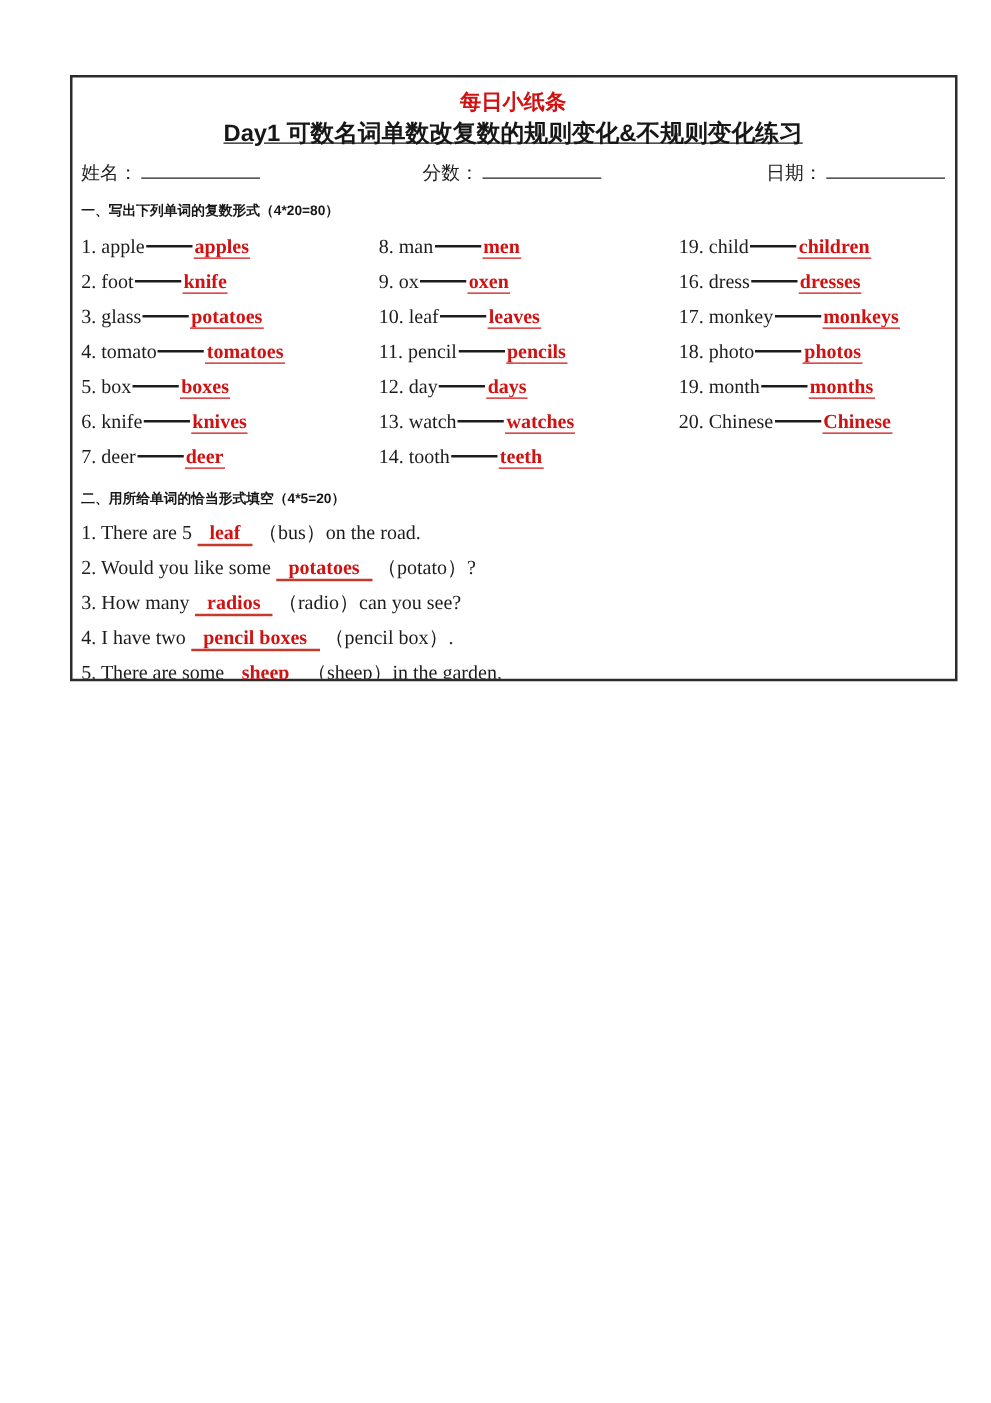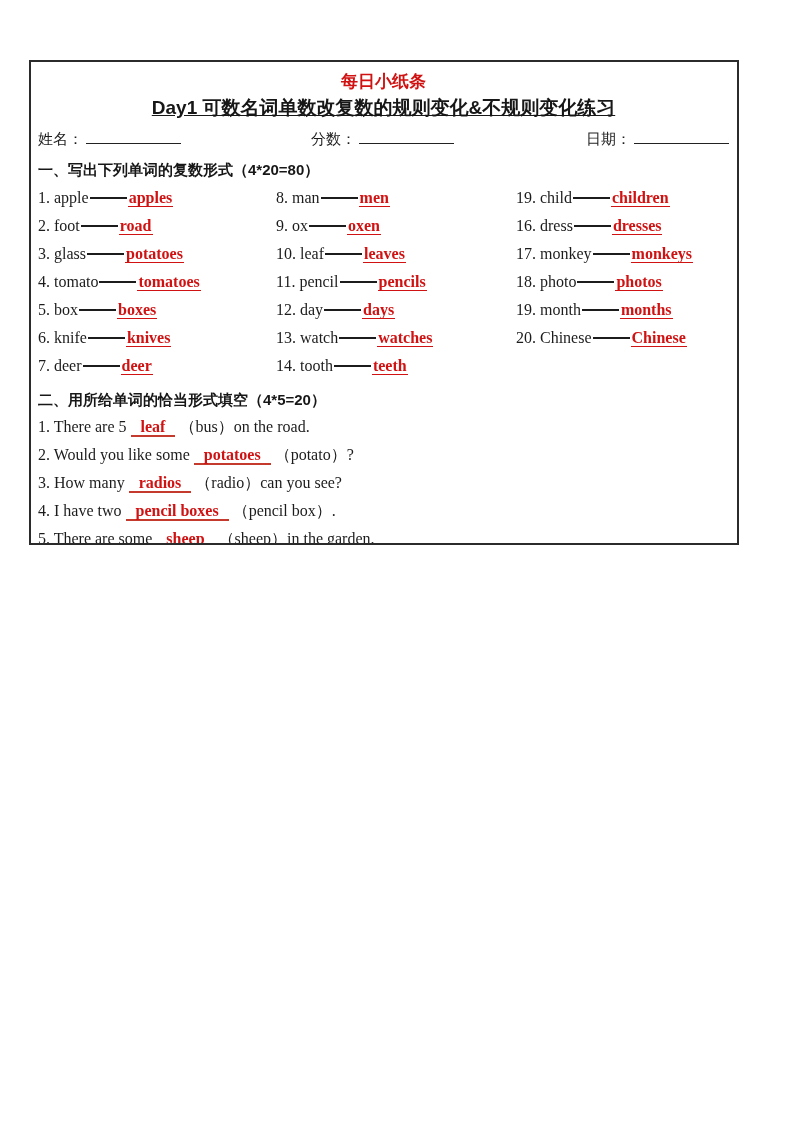--- a/index.html
+++ b/index.html
@@ -8,21 +8,21 @@
     position: relative;
     width: 793px;
     height: 1122px;
     background: #ffffff;
     font-family: "Liberation Serif", serif;
     color: #1c1c1c;
     overflow: hidden;
   }
   .sheet {
     position: absolute;
-    left: 29px;
+    left: 56px;
     top: 60px;
     width: 710px;
     height: 485px;
     border: 2px solid #2b2b2b;
     padding: 9px 8px 0 7px;
     overflow: hidden;
   }
   .title {
     text-align: center;
     font-family: "Liberation Sans", sans-serif;
@@ -54,21 +54,21 @@
   .blank-line {
     display: inline-block;
     width: 95px;
     height: 13px;
     border-bottom: 1.5px solid #222222;
     margin-left: 3px;
   }
   .sec-heading {
     font-family: "Liberation Sans", sans-serif;
     font-weight: bold;
-    font-size: 15px;
+    font-size: 11px;
     line-height: 23px;
     margin-top: 8px;
     color: #171717;
   }
   .items-grid {
     display: flex;
     margin-top: 3px;
   }
   .items-col { white-space: nowrap; }
   .items-col.c1 { width: 238px; }
@@ -127,21 +127,21 @@
       <div class="info-field f3">
         <span>日期：</span><span class="blank-line"></span>
       </div>
     </div>
 
     <div class="sec-heading">一、写出下列单词的复数形式（4*20=80）</div>
 
     <div class="items-grid" id="items-grid">
         <div class="items-col c1">
           <div class="item"><span>1. apple</span><span class="dash"></span><span class="answer">apples</span></div>
-          <div class="item"><span>2. foot</span><span class="dash"></span><span class="answer">road</span></div>
+          <div class="item"><span>2. foot</span><span class="dash"></span><span class="answer">knife</span></div>
           <div class="item"><span>3. glass</span><span class="dash"></span><span class="answer">potatoes</span></div>
           <div class="item"><span>4. tomato</span><span class="dash"></span><span class="answer">tomatoes</span></div>
           <div class="item"><span>5. box</span><span class="dash"></span><span class="answer">boxes</span></div>
           <div class="item"><span>6. knife</span><span class="dash"></span><span class="answer">knives</span></div>
           <div class="item"><span>7. deer</span><span class="dash"></span><span class="answer">deer</span></div>
         </div>
         <div class="items-col c2">
           <div class="item"><span>8. man</span><span class="dash"></span><span class="answer">men</span></div>
           <div class="item"><span>9. ox</span><span class="dash"></span><span class="answer">oxen</span></div>
           <div class="item"><span>10. leaf</span><span class="dash"></span><span class="answer">leaves</span></div>

